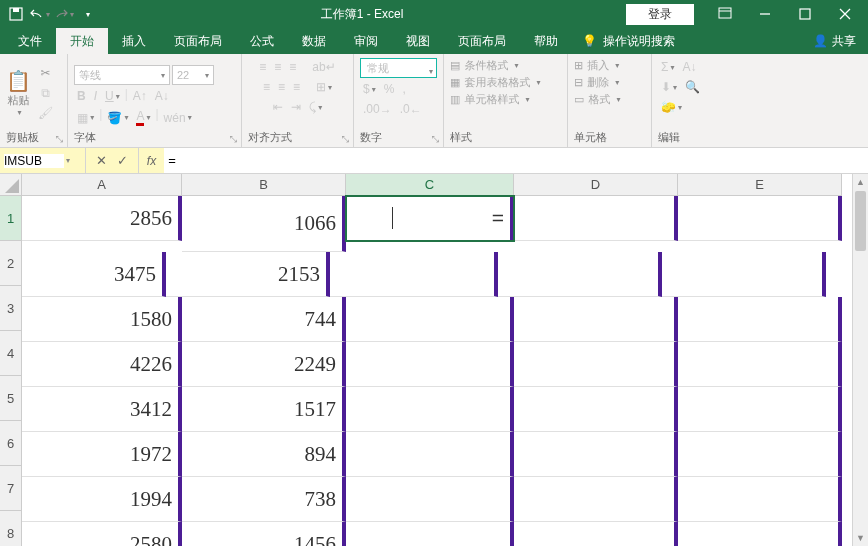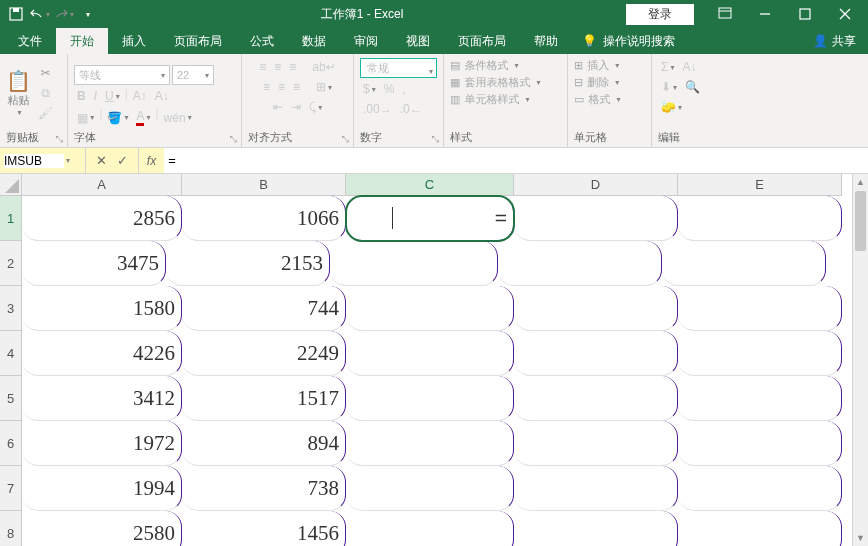--- a/index.html
+++ b/index.html
@@ -58,21 +58,21 @@
   .corner { width: 22px; height: 22px; border-right: 1px solid #ccc; border-bottom: 1px solid #ccc; background: #f0f0f0; position: relative; }
   .corner::after { content: ""; position: absolute; right: 2px; bottom: 2px; border: 7px solid transparent; border-right-color: #bbb; border-bottom-color: #bbb; }
   .col-headers { display: flex; height: 22px; background: #f0f0f0; }
   .col-h { border-right: 1px solid #ccc; border-bottom: 1px solid #ccc; display: flex; align-items: center; justify-content: center; font-size: 13px; color: #555; cursor: pointer; }
   .col-h.active { background: #d6ebdc; color: #217346; }
   .row-headers { width: 22px; background: #f0f0f0; }
   .row-h { border-right: 1px solid #ccc; border-bottom: 1px solid #ccc; display: flex; align-items: center; justify-content: center; font-size: 13px; color: #555; cursor: pointer; }
   .row-h.active { background: #d6ebdc; color: #217346; }
   .cells { position: relative; }
   .row { display: flex; }
-  .cell { border-right: 1px solid #4c1d95; border-bottom: 1px solid #e0e0e0; display: flex; align-items: center; justify-content: flex-end; padding: 0 6px; font-size: 21px; font-family: "SimSun", serif; color: #333; overflow: hidden; border-radius: 16px; }
+  .cell { border-right: 4px solid #4c1d95; border-bottom: 1px solid #e0e0e0; display: flex; align-items: center; justify-content: flex-end; padding: 0 6px; font-size: 21px; font-family: "SimSun", serif; color: #333; overflow: hidden; }
   .cell.active { outline: 2px solid #217346; outline-offset: -1px; background: #fff; z-index: 2; position: relative; }
   .cell .cursor { display: inline-block; width: 1px; height: 22px; background: #333; margin-right: auto; margin-left: 40px; }
   .vscroll { width: 16px; background: #f0f0f0; border-left: 1px solid #d4d4d4; display: flex; flex-direction: column; }
   .vscroll .arrow { height: 16px; display: flex; align-items: center; justify-content: center; color: #888; font-size: 9px; cursor: pointer; }
   .vscroll .thumb { flex: 0 0 60px; background: #c8c8c8; margin: 1px 2px; border-radius: 2px; cursor: pointer; }
   .vscroll .track { flex: 1; }
 </style>
 </head>
 <body>
 
@@ -341,21 +341,21 @@
           <div class="row-h" style="height: 45px;">3</div>
           <div class="row-h" style="height: 45px;">4</div>
           <div class="row-h" style="height: 45px;">5</div>
           <div class="row-h" style="height: 45px;">6</div>
           <div class="row-h" style="height: 45px;">7</div>
           <div class="row-h" style="height: 45px;">8</div>
         </div>
       <div class="cells" id="cells">
           <div class="row">
             <div class="cell" style="width: 160px; height: 45px;">2856</div>
-            <div class="cell" style="width: 164px; height: 45px;">1066</div>
+            <div class="cell" style="width: 164px; height: 56px;">1066</div>
             <div class="cell active" style="width: 168px; height: 45px;">
               <span class="cursor"></span>
               <span>=</span>
             </div>
             <div class="cell" style="width: 164px; height: 45px;"></div>
             <div class="cell" style="width: 164px; height: 45px;"></div>
           </div>
           <div class="row">
             <div class="cell" style="width: 144px; height: 45px;">3475</div>
             <div class="cell" style="width: 164px; height: 45px;">2153</div>

